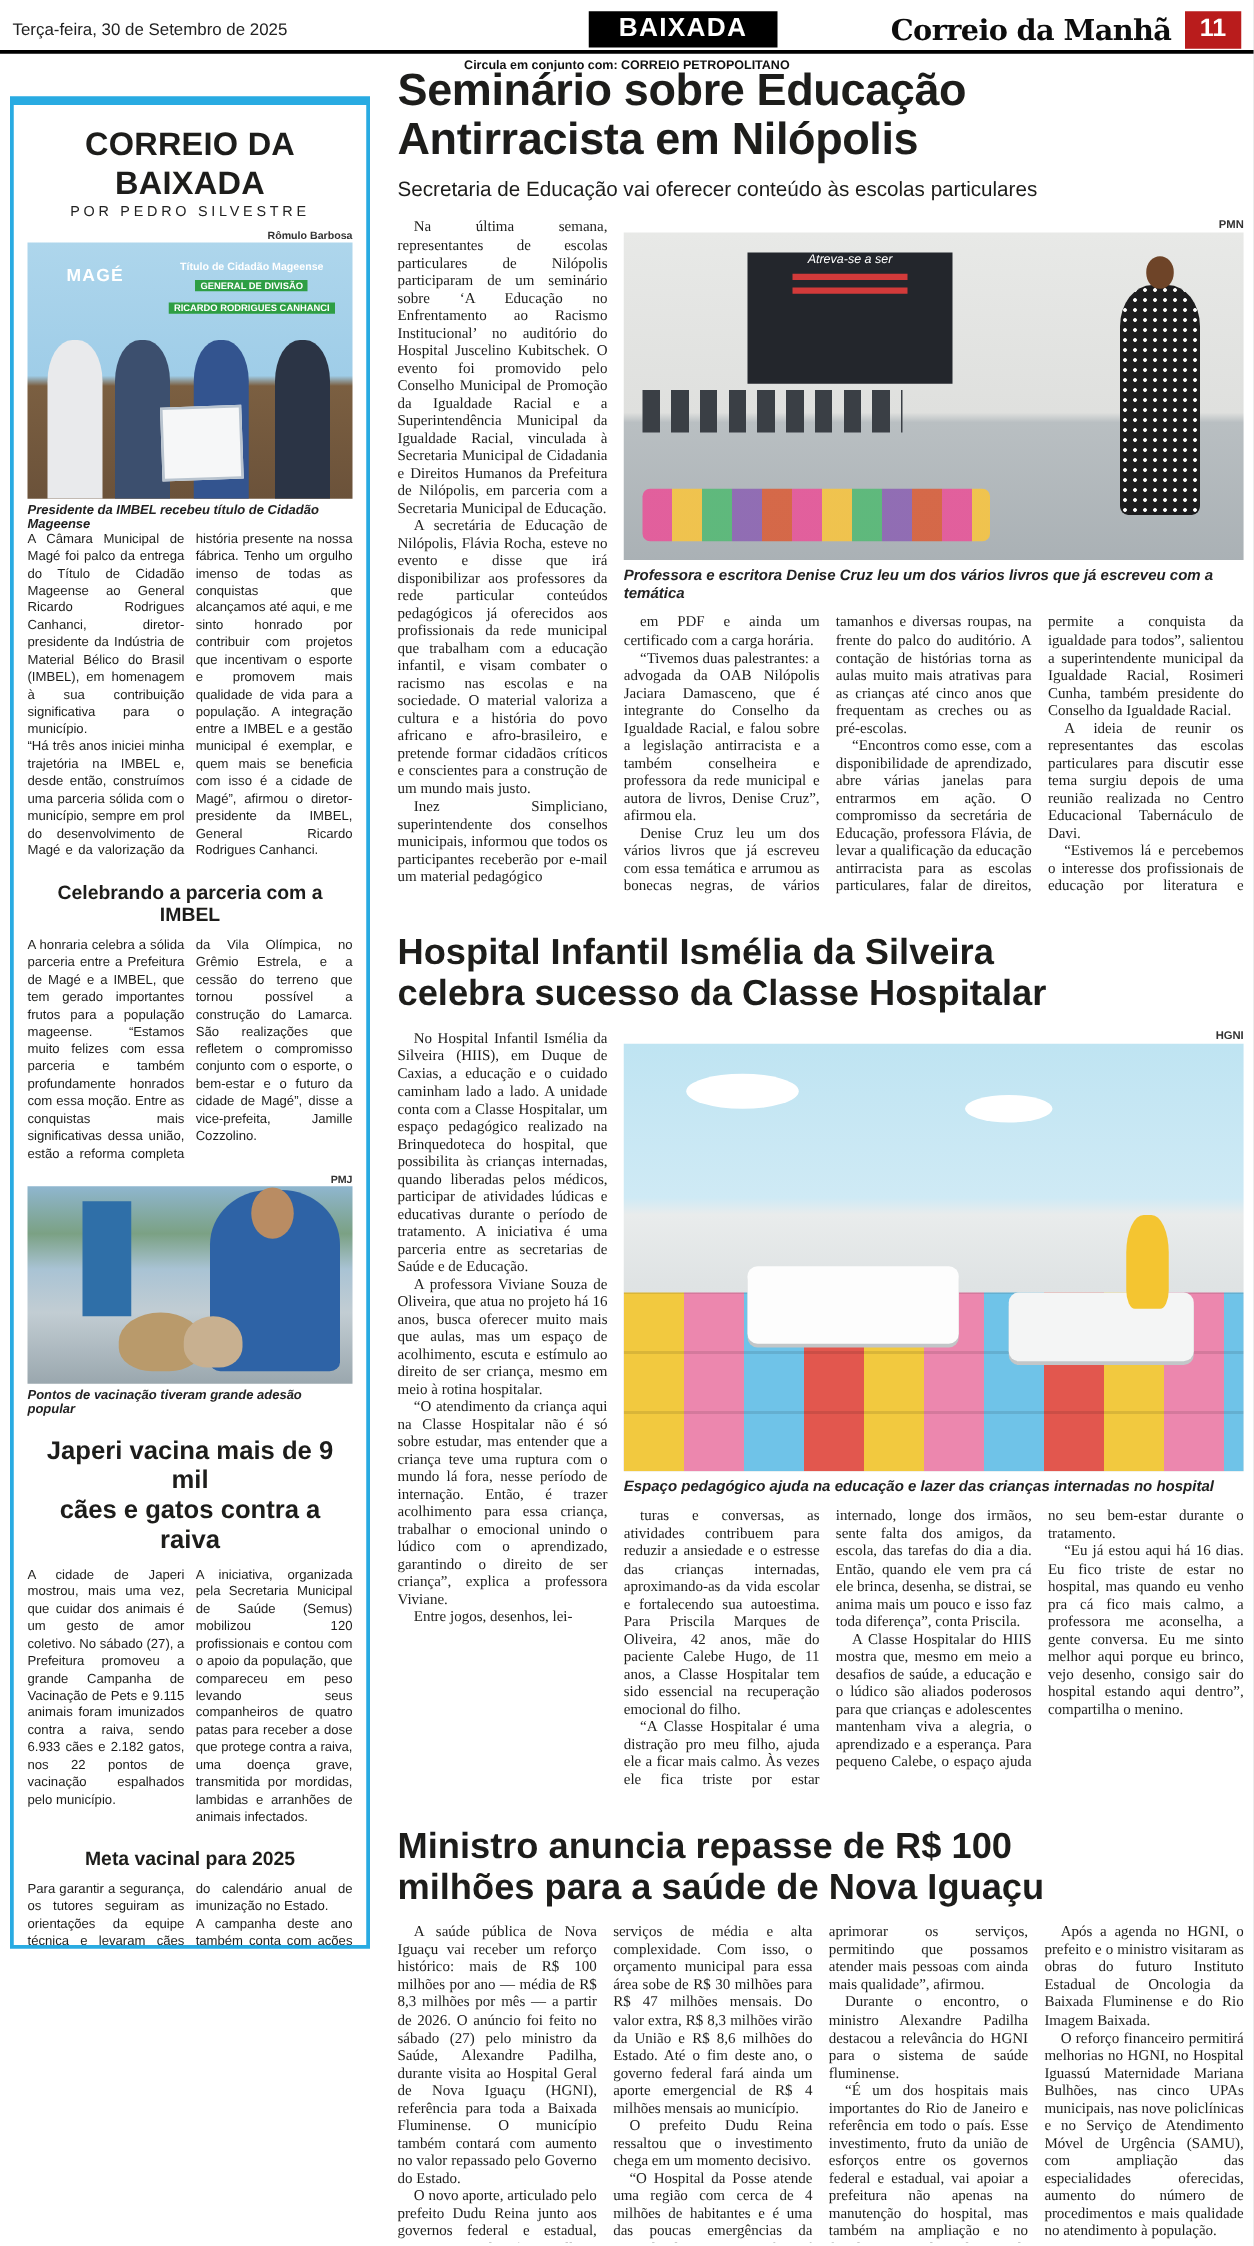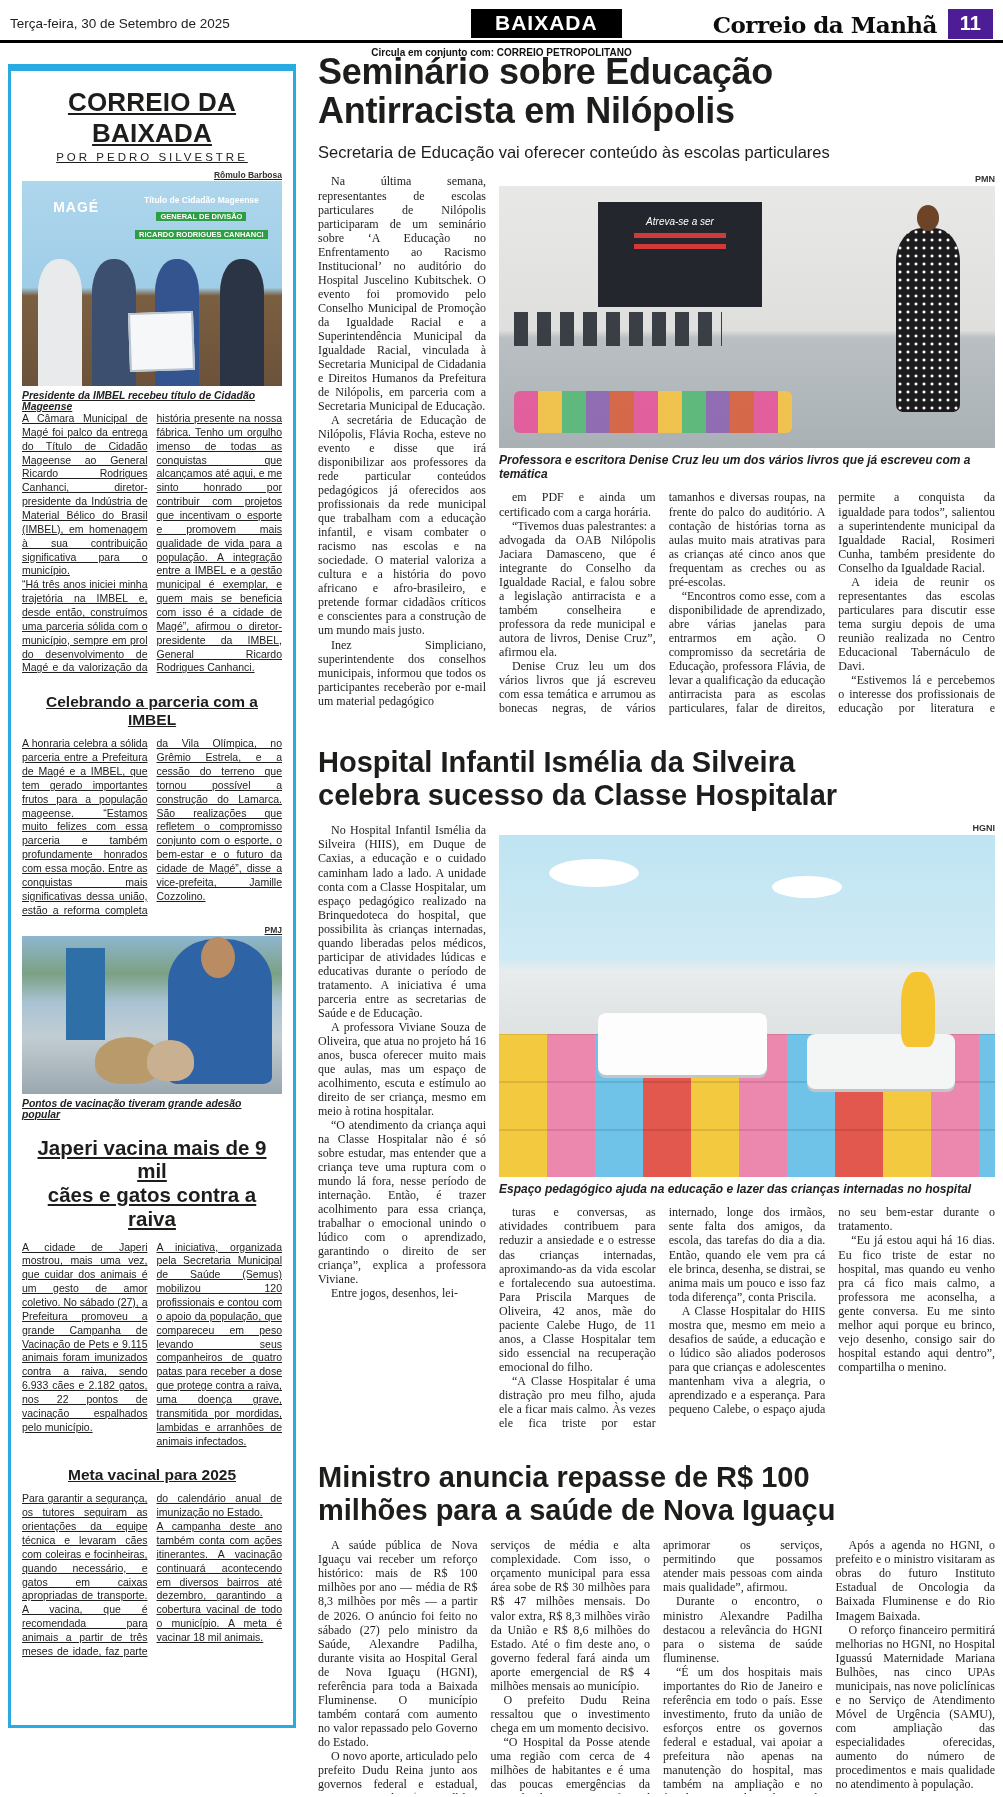--- a/index.html
+++ b/index.html
@@ -6,29 +6,29 @@
   body { margin:0; background:#9a9a9a; }
   .page { position:relative; width:1003px; height:1797px; margin:0 auto; background:#fff;
           font-family:"Liberation Sans", sans-serif; color:#1d1d1b; overflow:hidden; }
 
   
   .hdr-date { position:absolute; left:10px; top:16px; font-size:13.5px; color:#222; }
   .hdr-section { position:absolute; left:441px; top:9px; background:#000; color:#fff;
                  font-size:21px; font-weight:700; letter-spacing:1px; padding:2px 24px 3px;margin-left:30px; }
   .hdr-masthead { position:absolute; right:66px; top:11px; font-family:"DejaVu Serif", serif;
                   font-weight:700; font-size:23px; letter-spacing:-0.5px; color:#0d0d0d;text-align:center; }
-  .hdr-pagenum { position:absolute; right:10px; top:9px; background:#4c1d95; color:#fff;
+  .hdr-pagenum { position:absolute; right:10px; top:9px; background:#b91c1c; color:#fff;
                  font-size:20px; font-weight:700; padding:3px 12px 4px; }
   .hdr-rule { position:absolute; left:0; top:40px; width:100%; height:3px; background:#000; }
   .hdr-circ { position:absolute; left:0; top:47px; width:100%; text-align:center;
               font-size:10px; font-weight:700; color:#111; }
 
   
-  .sidebar { position:absolute; left:8px; top:64px; width:288px; height:1664px;
-             border:3px solid #29abe2; border-top-width:7px; padding:8px 11px; overflow:hidden;text-decoration:underline; }
+  .sidebar { position:absolute; left:8px; top:77px; width:288px; height:1482px;
+             border:3px solid #29abe2; border-top-width:7px; padding:8px 11px; overflow:hidden; }
   .sb-title { font-size:26px; font-weight:800; text-align:center; letter-spacing:0.2px; margin-top:8px; }
   .sb-byline { text-align:center; font-size:11.5px; letter-spacing:3px; margin-top:2px; color:#222; }
   .credit { text-align:right; font-size:8.5px; font-weight:700; color:#333; margin:7px 0 1px; }
   .caption { font-style:italic; font-weight:600; font-size:10.4px; margin-top:4px; color:#222; }
   .sb-headline { font-size:20.5px; font-weight:600; text-align:center; line-height:1.16;
                  margin:16px 0 10px; white-space:pre-line; }
   .sb-subhead { font-size:15.5px; font-weight:600; text-align:center; margin:18px 0 8px; }
   .sb-body { font-size:10.5px; line-height:1.32; text-align:justify; column-count:2; column-gap:9px; }
   .sb-body p { margin:0; }
 
@@ -52,21 +52,21 @@
   .dogman { position:absolute; right:4%; top:2%; width:40%; height:92%; background:#2e63a6;
             border-radius:45% 45% 8% 8%/30% 30% 5% 5%; }
   .dogman-head { position:absolute; right:18%; top:1%; width:13%; height:26%; background:#b98c63; border-radius:50%; }
   .dog1 { position:absolute; left:28%; bottom:6%; width:26%; height:30%; background:#b99a6b;
           border-radius:50% 50% 40% 40%; }
   .dog2 { position:absolute; left:48%; bottom:8%; width:18%; height:26%; background:#c8b090;
           border-radius:50% 50% 40% 40%; }
 
   .ph-seminar { height:262px; background:linear-gradient(180deg,#e8e9e7 0%,#dfe0de 55%,#b9bfc2 58%,#aab1b5 100%); }
   .sem-screen { position:absolute; left:20%; top:6%; width:33%; height:40%; background:#23262c;
-                color:#fff; text-align:center; padding-top:14px; font-size:10px; font-style:italic; }
+                color:#fff; text-align:center; font-size:10px; font-style:italic; }
   .sem-red1, .sem-red2 { display:block; height:5px; background:#d23a3a; margin:6px 22% 0; }
   .sem-chairs { position:absolute; left:3%; top:48%; width:42%; height:13%;
                 background:repeating-linear-gradient(90deg,#3a3f45 0 14px,transparent 14px 23px); }
   .sem-woman { position:absolute; right:7%; top:16%; width:13%; height:70%;
                background-color:#1c1c1e;
                background-image:radial-gradient(#fff 1.2px, transparent 1.8px);
                background-size:8px 8px; border-radius:40% 40% 10% 10%/18% 18% 4% 4%; }
   .sem-head { position:absolute; right:11.2%; top:7%; width:4.6%; height:10%; background:#6e4428; border-radius:50%; }
   .sem-toys { position:absolute; left:3%; bottom:6%; width:56%; height:16%; border-radius:6px; opacity:.92;
               background:repeating-linear-gradient(90deg,#e6589a 0 24px,#f5c445 24px 48px,#58b977 48px 72px,#8e67b3 72px 96px,#d8623f 96px 120px); }

